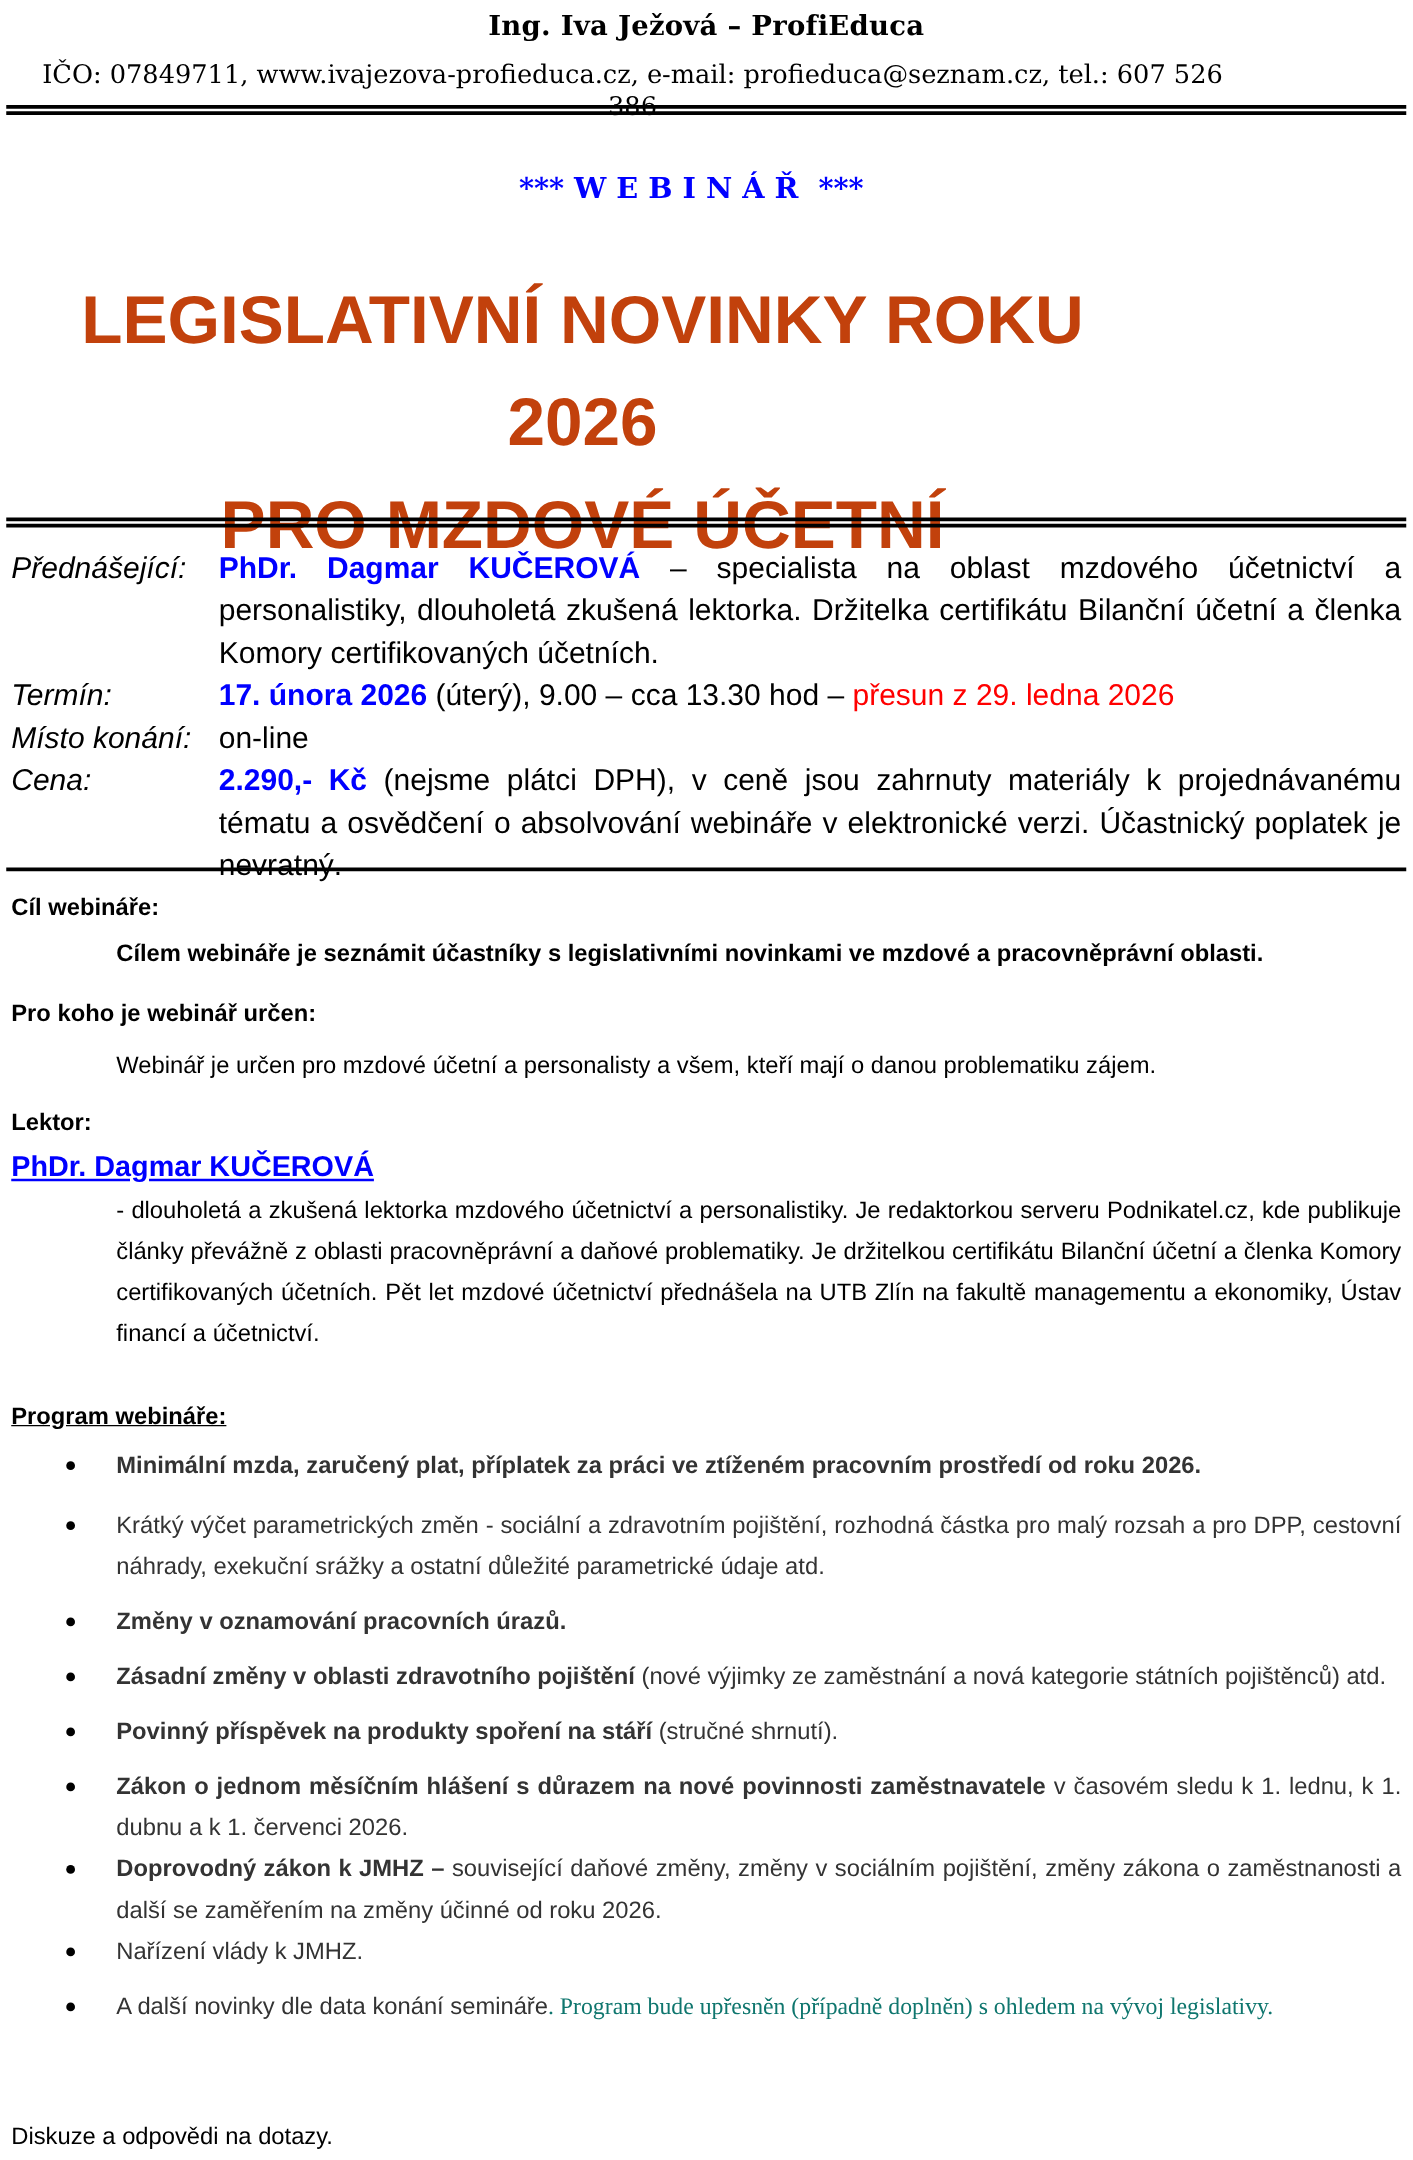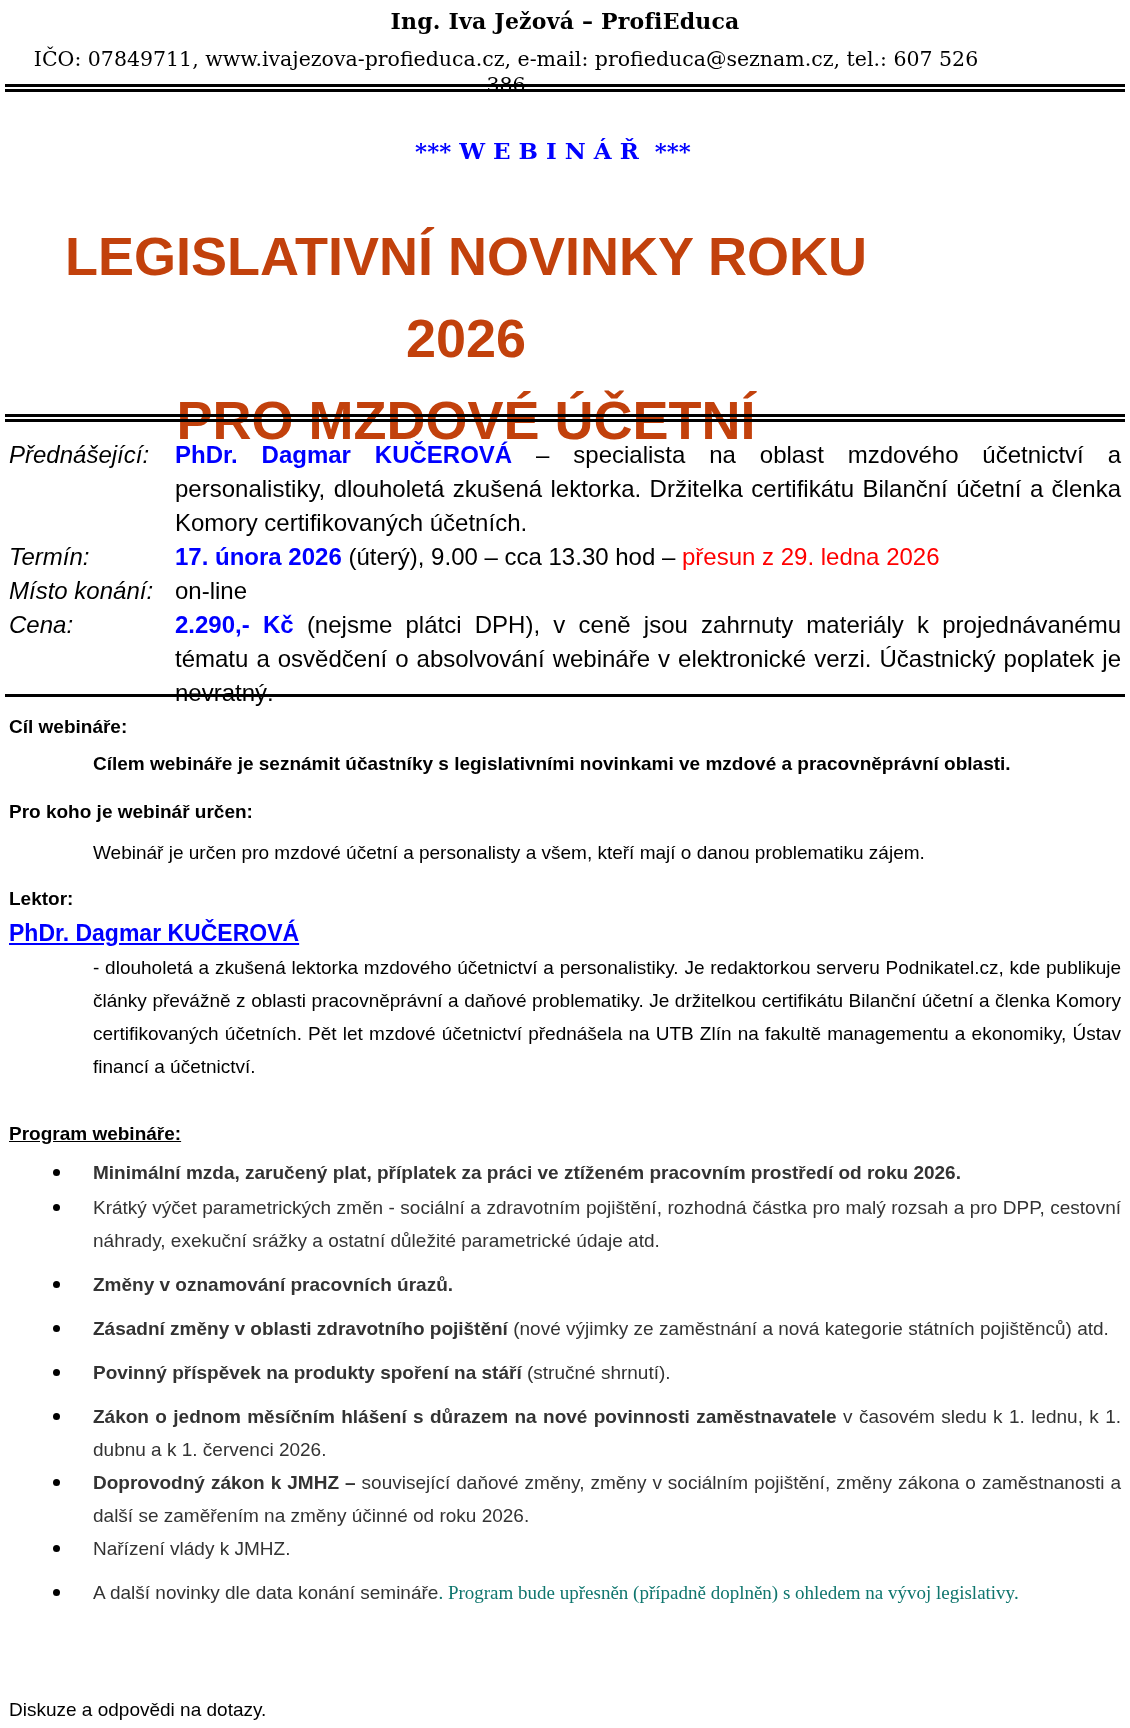--- a/index.html
+++ b/index.html
@@ -104,21 +104,21 @@
     <div class="sec-h">Lektor:</div>
     <div><span class="lector-name">PhDr. Dagmar KUČEROVÁ</span></div>
     <div class="indent">- dlouholetá a zkušená lektorka mzdového účetnictví a personalistiky. Je redaktorkou serveru Podnikatel.cz, kde publikuje články převážně z oblasti pracovněprávní a daňové problematiky. Je držitelkou certifikátu Bilanční účetní a členka Komory certifikovaných účetních. Pět let mzdové účetnictví přednášela na UTB Zlín na fakultě managementu a ekonomiky, Ústav financí a účetnictví.</div>
   </div>
 
   <div class="sec" style="top:1117px;">
     <span class="prog-h">Program webináře:</span>
   </div>
 
   <div class="prog">
-    <div class="item" style="margin-bottom:2px;justify-content:space-between;">
+    <div class="item" style="margin-bottom:15px;justify-content:space-between;">
       <div class="bullet"></div>
       <div class="txt"><b>Minimální mzda, zaručený plat, příplatek za práci ve ztíženém pracovním prostředí od roku 2026.</b><span></span></div>
     </div>
     <div class="item" style="margin-bottom:11px;">
       <div class="bullet"></div>
       <div class="txt"><b></b><span>Krátký výčet parametrických změn - sociální a zdravotním pojištění, rozhodná částka pro malý rozsah  a pro DPP, cestovní náhrady, exekuční srážky  a ostatní důležité parametrické údaje atd.</span></div>
     </div>
     <div class="item" style="margin-bottom:11px;">
       <div class="bullet"></div>
       <div class="txt"><b>Změny v oznamování pracovních úrazů.</b><span></span></div>

